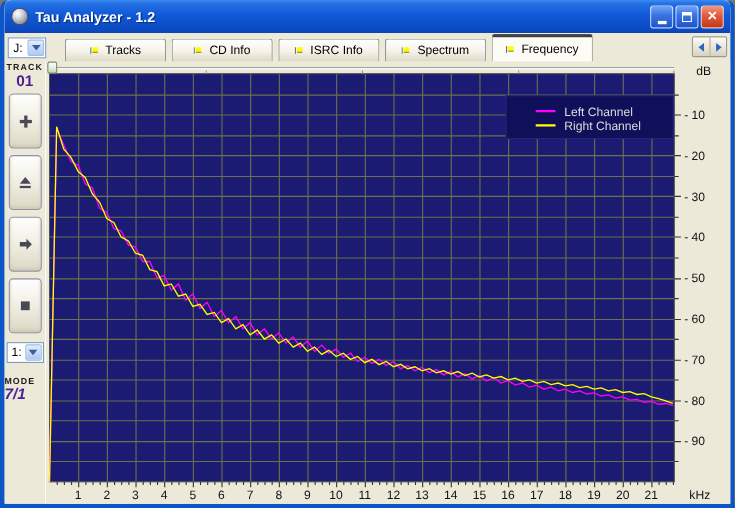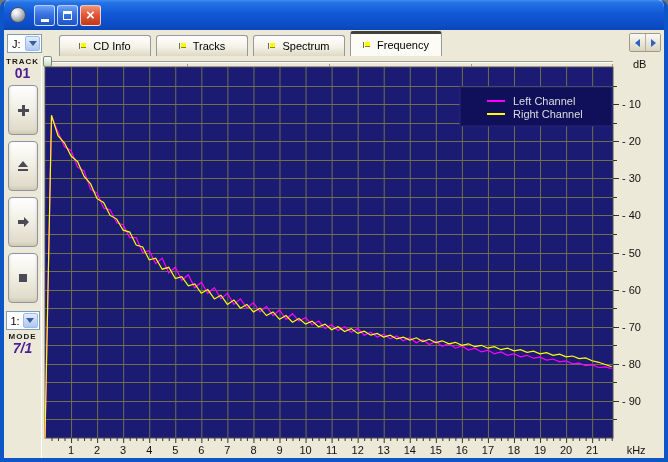--- a/index.html
+++ b/index.html
@@ -69,40 +69,41 @@
   .small-caps-label{font-size:8px;font-weight:bold;letter-spacing:1px;color:#1a1a1a;}
   .blue-value{font-size:14px;font-weight:bold;color:#4c1d95;line-height:1.1;}
   .side-btn{
     display:block;width:30px;height:50px;margin:0 auto 6px auto;padding:0;
     background:linear-gradient(180deg,#FEFEFE 0%,#F2F0E6 45%,#DDD8C4 100%);
     border:1px solid #8E94A5;border-radius:4px;cursor:default;
     box-shadow:inset 0 -2px 3px #CFCAB4;
     display:flex;align-items:center;justify-content:center;
   }
   .combo-mode{width:34px;margin:8px auto 2px auto;}
-  .mode-block{text-align:center;margin-top:2px;}
+  .mode-block{margin-top:12px;}
   .mode-val{font-style:italic;}
 
   
   .chart-panel{position:relative;width:622px;height:402px;background:#ECE9D8;}
   #chart-canvas{position:absolute;left:0;top:0;}
   .slider-track{position:absolute;left:3px;top:5px;width:568px;height:0;
     border-top:1px solid #9A9A8A;border-bottom:1px solid #FFFFFF;}
   .slider-thumb{position:absolute;left:1px;top:0px;width:9px;height:11px;border-radius:2px;
     background:linear-gradient(180deg,#FDFFFD 0%,#E2EFDD 50%,#C2D8BC 100%);
     border:1px solid #7A8A7A;z-index:2;}
   .slider-tick{position:absolute;top:8px;width:1px;height:3px;background:#9A988A;}
 </style>
 </head>
 <body>
 
 <div class="window">
 
   <div class="titlebar">
     <div class="app-icon"></div>
+    <div class="title-text">Tau Analyzer - 1.2</div>
     <div class="tb-btn tb-blue">
         <div class="glyph-min"></div>
       </div>
     <div class="tb-btn tb-blue">
         <div class="glyph-max"></div>
       </div>
     <div class="tb-btn tb-red">
         <div class="glyph-close">×</div>
       </div>
   </div>
@@ -114,29 +115,37 @@
           <span class="chev"></span>
         </span>
     </div>
     <div class="tabs">
       <div class="tab">
         <span class="flag-icon"><svg width="8" height="8">
               <rect x="0" y="1" width="1" height="6" fill="#6a6a5a"></rect>
               <rect x="2" y="1" width="5" height="4" fill="#FDFD00"></rect>
               <rect x="2" y="5" width="5" height="1" fill="#8a8a00"></rect>
             </svg></span>
-        <span class="tab-label">CD Info</span>
+        <span class="tab-label">Tracks</span>
       </div>
       <div class="tab">
         <span class="flag-icon"><svg width="8" height="8">
               <rect x="0" y="1" width="1" height="6" fill="#6a6a5a"></rect>
               <rect x="2" y="1" width="5" height="4" fill="#FDFD00"></rect>
               <rect x="2" y="5" width="5" height="1" fill="#8a8a00"></rect>
             </svg></span>
-        <span class="tab-label">Tracks</span>
+        <span class="tab-label">CD Info</span>
+      </div>
+      <div class="tab">
+        <span class="flag-icon"><svg width="8" height="8">
+              <rect x="0" y="1" width="1" height="6" fill="#6a6a5a"></rect>
+              <rect x="2" y="1" width="5" height="4" fill="#FDFD00"></rect>
+              <rect x="2" y="5" width="5" height="1" fill="#8a8a00"></rect>
+            </svg></span>
+        <span class="tab-label">ISRC Info</span>
       </div>
       <div class="tab">
         <span class="flag-icon"><svg width="8" height="8">
               <rect x="0" y="1" width="1" height="6" fill="#6a6a5a"></rect>
               <rect x="2" y="1" width="5" height="4" fill="#FDFD00"></rect>
               <rect x="2" y="5" width="5" height="1" fill="#8a8a00"></rect>
             </svg></span>
         <span class="tab-label">Spectrum</span>
       </div>
       <div class="tab active">

